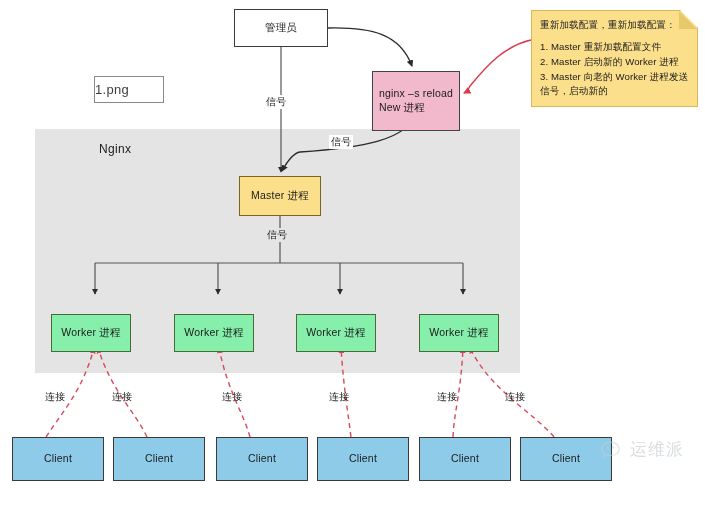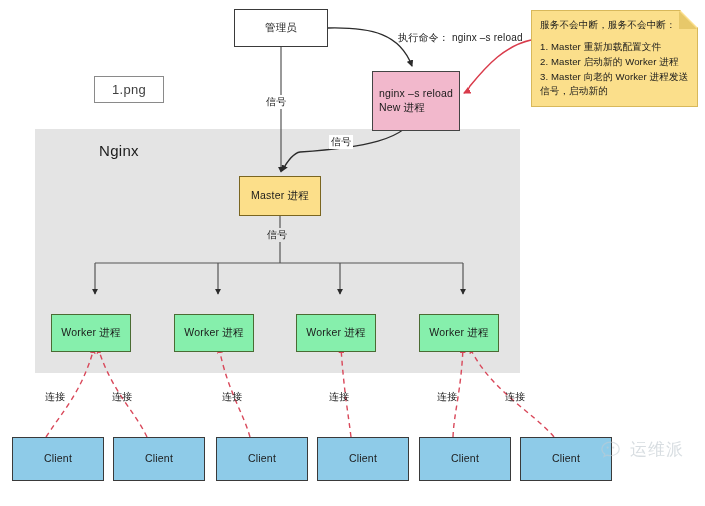--- a/index.html
+++ b/index.html
@@ -27,21 +27,21 @@
   .node span{display:block;}
 
   #nginx-panel{
     position:absolute;
     left:35px;top:129px;width:485px;height:244px;
     background:#e4e4e4;
     border:0;
   }
   #nginx-panel-label{
     position:absolute;left:55px;top:142px;
-    font-size:15px;color:#1b1b1b;letter-spacing:.3px;padding-left:44px;
+    font-size:12px;color:#1b1b1b;letter-spacing:.3px;padding-left:44px;
   }
 
   #admin-node{left:234px;top:9px;width:94px;height:38px;background:#ffffff;}
   #reload-node{left:372px;top:71px;width:88px;height:60px;background:#f2b8cc;border-color:#444;}
   #master-node{left:239px;top:176px;width:82px;height:40px;background:#fcdf8a;border-color:#7a6520;}
 
   .worker-node{
     top:314px;width:80px;height:38px;
     background:#86efac;border-color:#4a6b33;
   }
@@ -105,21 +105,21 @@
     background:#e7c86a;
     clip-path:polygon(0 0,100% 100%,0 100%);
   }
   #note-title{margin-bottom:7px;}
   #note-box .note-line{white-space:nowrap;}
 
   
   #png-tag{
     position:absolute;left:94px;top:76px;width:68px;height:25px;
     border:1.3px solid #8a8a8a;background:#ffffff;
-    display:flex;align-items:center;justify-content:center;
+    display:flex;align-items:center;
     font-size:13px;color:#3f3f3f;letter-spacing:.3px;
   }
 
   
   #watermark{
     position:absolute;left:601px;top:438px;
     display:flex;align-items:center;gap:3px;
     opacity:.55;
     justify-content:space-between;
   }
@@ -212,35 +212,34 @@
   <div class="node client-node" id="client-4">
     <span>Client</span>
   </div>
   <div class="node client-node" id="client-5">
     <span>Client</span>
   </div>
   <div class="node client-node" id="client-6">
     <span>Client</span>
   </div>
 
-  <div class="edge-label" id="lbl-exec-cmd">执行命令：  nginx –s reload</div>
   <div class="edge-label" id="lbl-signal-admin">信号</div>
   <div class="edge-label" id="lbl-signal-reload">信号</div>
   <div class="edge-label on-panel" id="lbl-signal-master">信号</div>
 
   <div class="conn-label" id="lbl-conn-1">连接</div>
   <div class="conn-label" id="lbl-conn-2">连接</div>
   <div class="conn-label" id="lbl-conn-3">连接</div>
   <div class="conn-label" id="lbl-conn-4">连接</div>
   <div class="conn-label" id="lbl-conn-5">连接</div>
   <div class="conn-label" id="lbl-conn-6">连接</div>
 
   <div id="note-box">
     <div id="note-fold"></div>
-    <div id="note-title" class="note-line">服务不会中断，服务不会中断：</div>
+    <div id="note-title" class="note-line">重新加载配置，重新加载配置：</div>
     <div class="note-line">1. Master 重新加载配置文件</div>
     <div class="note-line">2. Master 启动新的 Worker 进程</div>
     <div class="note-line">3. Master 向老的 Worker 进程发送</div>
     <div class="note-line">信号，启动新的</div>
   </div>
 
   <div id="png-tag">
     <span>1.png</span>
   </div>
 

